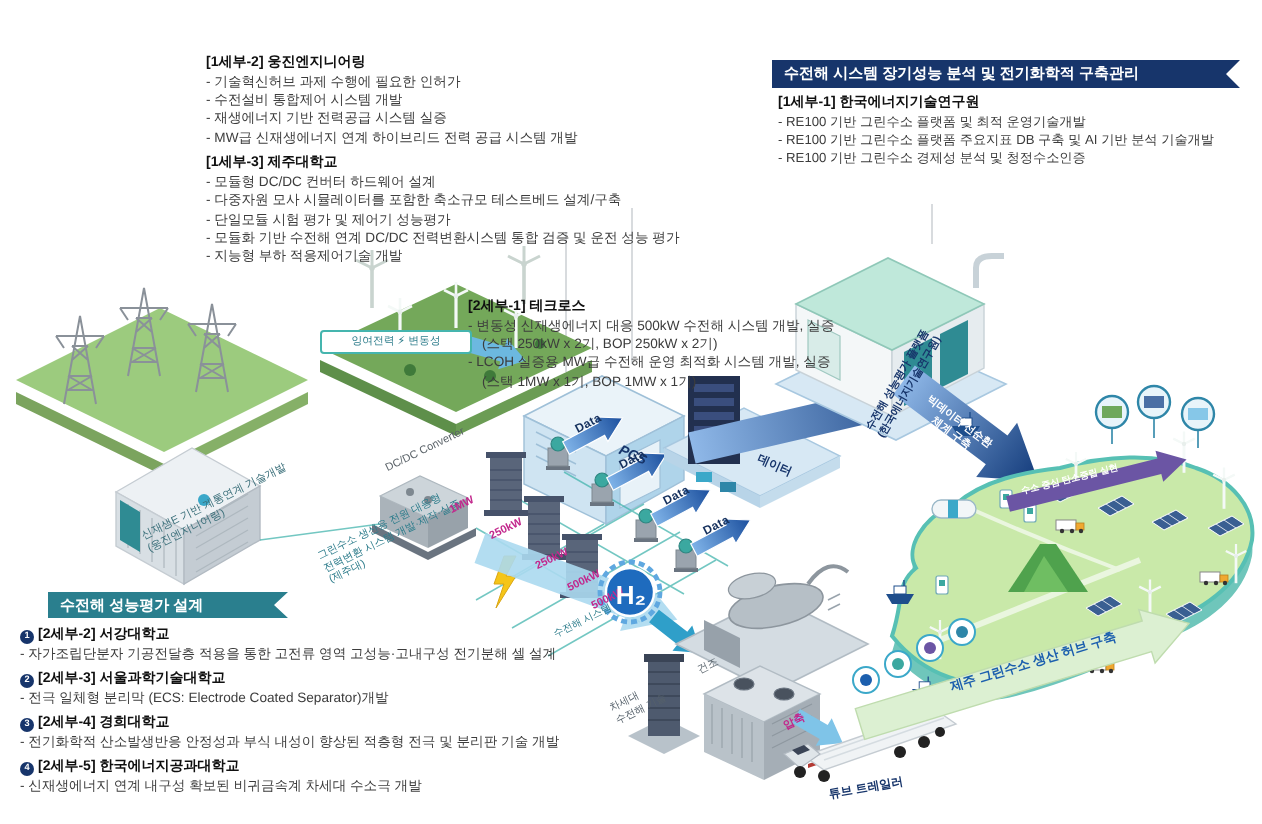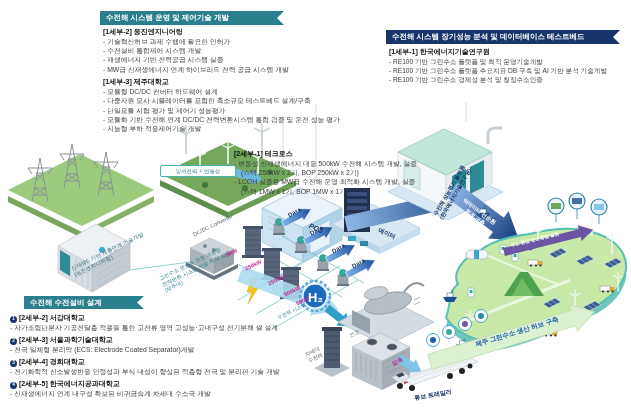--- a/index.html
+++ b/index.html
@@ -328,57 +328,54 @@
         <circle cx="433" cy="340" r="3" fill="#1C5FAE"></circle>
       <circle cx="449" cy="332" r="6.5" fill="#ffffff" stroke="#3BA8C9" stroke-width="1"></circle>
         <circle cx="449" cy="332" r="3" fill="#3BA8A0"></circle>
       <circle cx="465" cy="324" r="6.5" fill="#ffffff" stroke="#3BA8C9" stroke-width="1"></circle>
         <circle cx="465" cy="324" r="3" fill="#6B55A4"></circle>
       <circle cx="481" cy="316" r="6.5" fill="#ffffff" stroke="#3BA8C9" stroke-width="1"></circle>
         <circle cx="481" cy="316" r="3" fill="#2E86A8"></circle>
     </g>
   </svg>
 
-  <div class="ribbon teal-bg" style="left:100px;top:11px;width:166px;">
-    <span>수전해 시스템 운영 및 제어기술 개발</span>
-  </div>
   <div class="tbox" style="left:103px;top:27px;">
     <div class="sec-h">[1세부-2] 웅진엔지니어링</div>
     <div>- 기술혁신허브 과제 수행에 필요한 인허가</div>
     <div>- 수전설비 통합제어 시스템 개발</div>
     <div>- 재생에너지 기반 전력공급 시스템 실증</div>
     <div>- MW급 신재생에너지 연계 하이브리드 전력 공급 시스템 개발</div>
     <div class="sec-h">[1세부-3] 제주대학교</div>
     <div>- 모듈형 DC/DC 컨버터 하드웨어 설계</div>
     <div>- 다중자원 모사 시뮬레이터를 포함한 축소규모 테스트베드 설계/구축</div>
     <div>- 단일모듈 시험 평가 및 제어기 성능평가</div>
     <div>- 모듈화 기반 수전해 연계 DC/DC 전력변환시스템 통합 검증 및 운전 성능 평가</div>
     <div>- 지능형 부하 적응제어기술 개발</div>
   </div>
 
   <div class="ribbon navy-bg" style="left:386px;top:30px;width:216px;">
-    <span>수전해 시스템 장기성능 분석 및 데이터베이스 테스트베드</span>
+    <span>수전해 시스템 장기성능 분석 및 전기화학적 구축관리</span>
   </div>
   <div class="tbox" style="left:389px;top:47px;font-size:6.6px;">
     <div class="sec-h">[1세부-1] 한국에너지기술연구원</div>
     <div>- RE100 기반 그린수소 플랫폼 및 최적 운영기술개발</div>
     <div>- RE100 기반 그린수소 플랫폼 주요지표 DB 구축 및 AI 기반 분석 기술개발</div>
     <div>- RE100 기반 그린수소 경제성 분석 및 청정수소인증</div>
   </div>
 
   <div class="tbox" style="left:234px;top:149px;">
     <div class="sec-h">[2세부-1] 테크로스</div>
     <div>- 변동성 신재생에너지 대응 500kW 수전해 시스템 개발, 실증</div>
     <div class="indent">(스택 250kW x 2기, BOP 250kW x 2기)</div>
     <div>- LCOH 실증용 MW급 수전해 운영 최적화 시스템 개발, 실증</div>
     <div class="indent">(스택 1MW x 1기, BOP 1MW x 1기)</div>
   </div>
 
   <div class="ribbon teal-bg" style="left:24px;top:296px;width:102px;height:13px;line-height:13px;">
-    <span>수전해 수전설비 설계</span>
+    <span>수전해 성능평가 설계</span>
   </div>
   <div class="tbox" style="left:10px;top:313px;">
     <div class="sec-h">
       <span class="numc">1</span><span>[2세부-2] 서강대학교</span>
     </div>
     <div>- 자가조립단분자 기공전달층 적용을 통한 고전류 영역 고성능·고내구성 전기분해 셀 설계</div>
     <div class="sec-h">
       <span class="numc">2</span><span>[2세부-3] 서울과학기술대학교</span>
     </div>
     <div>- 전극 일체형 분리막 (ECS: Electrode Coated Separator)개발</div>

